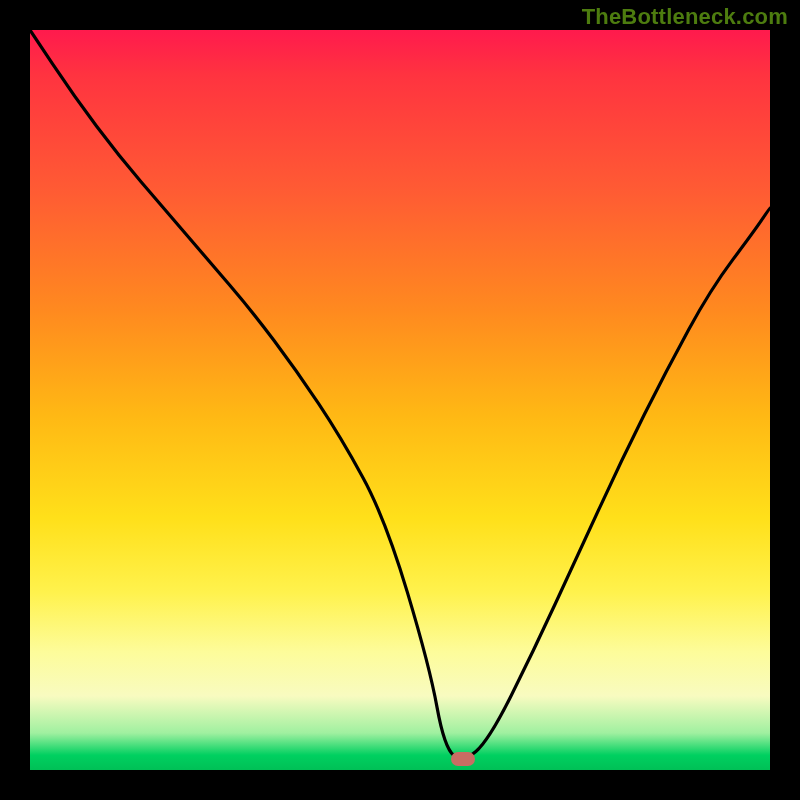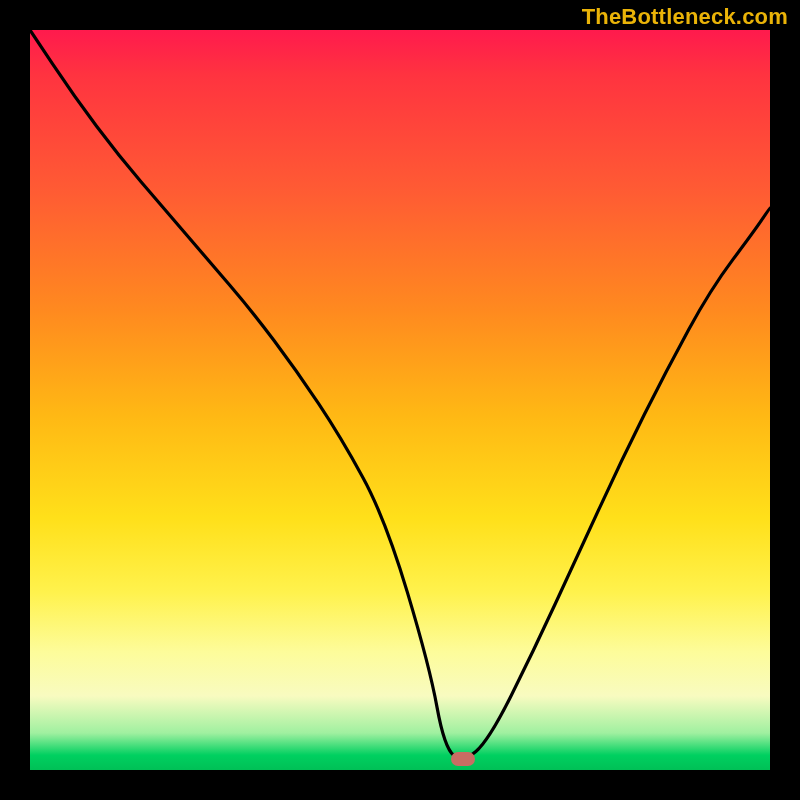--- a/index.html
+++ b/index.html
@@ -18,21 +18,21 @@
     height: 800px;
     background: #000;
   }
   .watermark {
     position: absolute;
     top: 4px;
     right: 12px;
     font-family: Arial, Helvetica, sans-serif;
     font-size: 22px;
     font-weight: 600;
-    color: #eab308;
+    color: #4d7c0f;
     letter-spacing: 0.2px;
   }
   .plot-area {
     position: absolute;
     left: 30px;
     top: 30px;
     width: 740px;
     height: 740px;
     overflow: hidden;
   }

